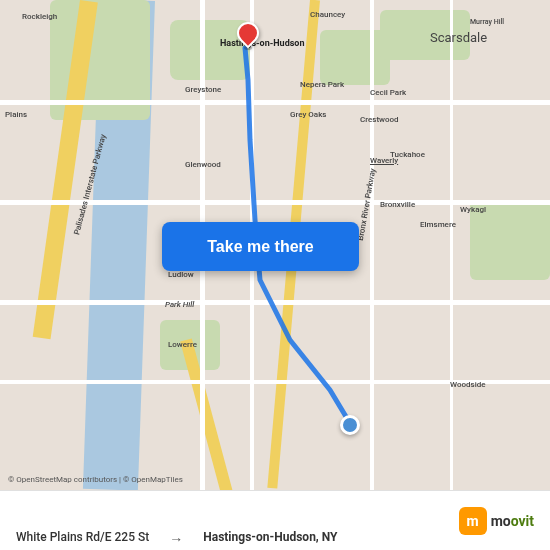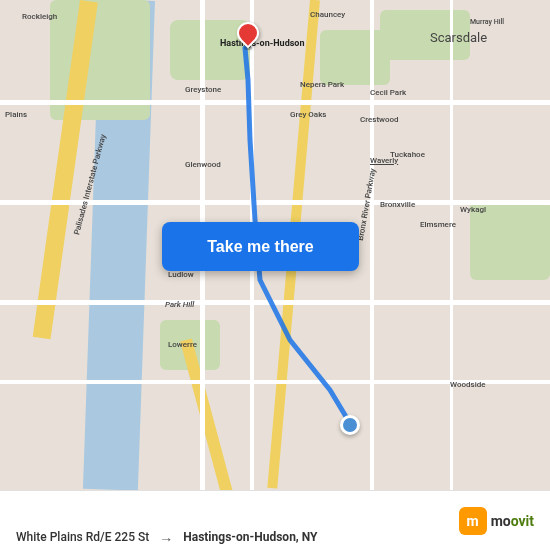--- a/index.html
+++ b/index.html
@@ -301,21 +301,21 @@
       display: flex;
       align-items: center;
       justify-content: space-between;
       padding: 0 16px;
       border-top: 1px solid #e0e0e0;
     }
 
     .route-info {
       display: flex;
       align-items: center;
-      gap: 10px;
+      gap: 20px;
       flex: 1;
       margin-top: 32px;
     }
 
     .route-origin {
       font-size: 12px;
       color: #333;
       font-weight: 500;
     }
 
@@ -448,20 +448,23 @@
 
     <div class="origin-pin">
       <div class="pin-head"></div>
       <div class="pin-shadow"></div>
     </div>
 
     <button class="take-me-btn">
       <span>Take me there</span>
     </button>
 
+    <div class="map-copyright">
+      <span>© OpenStreetMap contributors | © OpenMapTiles</span>
+    </div>
   </div>
 
   <div class="bottom-bar">
     <div class="route-info">
       <span class="route-origin">White Plains Rd/E 225 St</span>
       <span class="route-arrow">→</span>
       <span class="route-dest">Hastings-on-Hudson, NY</span>
     </div>
     <div class="moovit-logo">
       <div class="moovit-icon">m</div>

